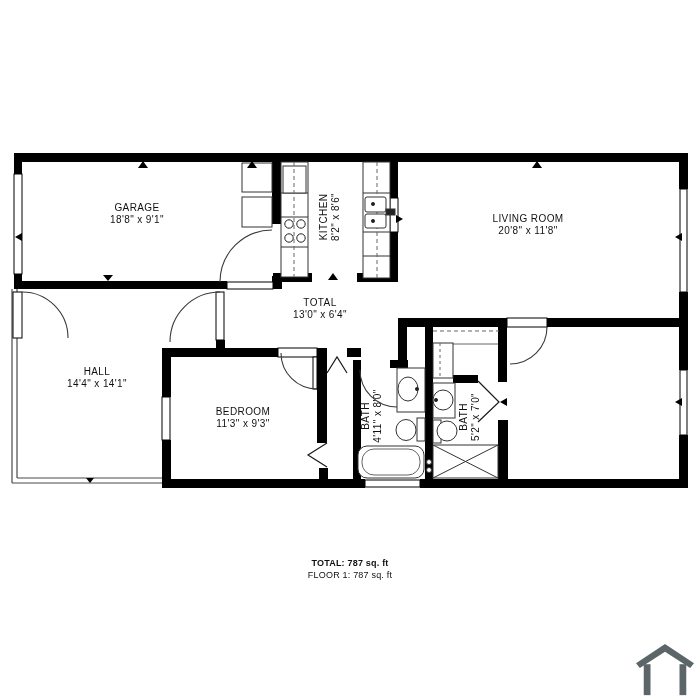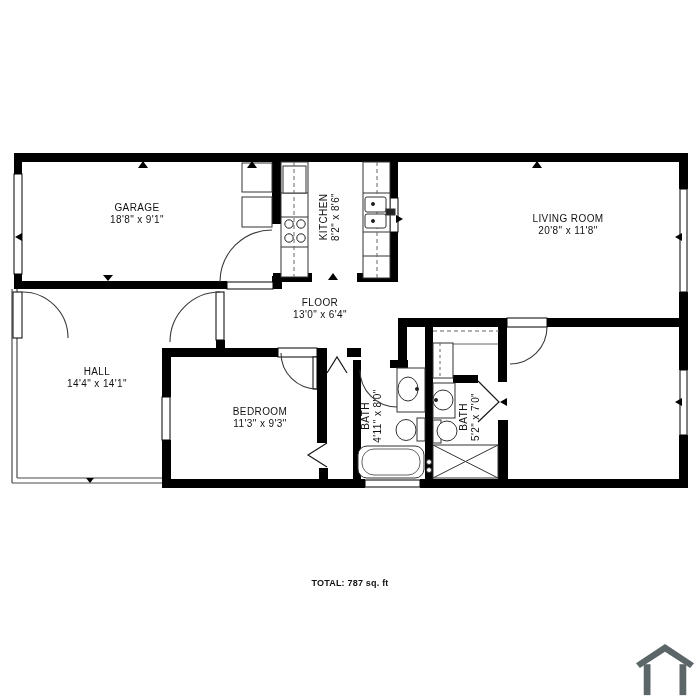--- a/index.html
+++ b/index.html
@@ -6,21 +6,21 @@
   .canvas{position:relative;width:700px;height:700px;background:#ffffff;overflow:hidden;
           font-family:"Liberation Sans", sans-serif;}
   svg{position:absolute;left:0;top:0;}
   .room-label{position:absolute;transform:translate(-50%,-50%);text-align:center;
               color:#111;font-size:10px;line-height:12px;letter-spacing:.4px;white-space:nowrap;}
   .room-label.vert{transform:translate(-50%,-50%) rotate(-90deg);}
   .room-name{display:block;}
   .room-dims{display:block;}
   .summary{position:absolute;left:0;right:0;top:557px;text-align:center;color:#111;
            font-size:9px;line-height:12px;letter-spacing:.2px;}
-  .summary .total{font-weight:bold;margin-top:20px;}
+  .summary .total{font-weight:bold;}
   .house-icon-wrap{position:absolute;left:636px;top:641px;width:58px;height:58px;}
 </style>
 </head>
 <body>
 
 <div class="canvas">
 
   <svg width="700" height="700" viewBox="0 0 700 700">
 
     <g stroke="#4a4a4a" stroke-width="1.2" fill="none">
@@ -206,53 +206,54 @@
   <div class="room-label" style="left:137px;top:214px">
     <span class="room-name">GARAGE</span>
     <span class="room-dims">18'8" x 9'1"</span>
   </div>
 
   <div class="room-label vert" style="left:330px;top:217px">
     <span class="room-name">KITCHEN</span>
     <span class="room-dims">8'2" x 8'6"</span>
   </div>
 
-  <div class="room-label" style="left:568px;top:225px">
+  <div class="room-label" style="left:528px;top:225px">
     <span class="room-name">LIVING ROOM</span>
     <span class="room-dims">20'8" x 11'8"</span>
   </div>
 
   <div class="room-label" style="left:320px;top:309px">
-    <span class="room-name">FLOOR</span>
+    <span class="room-name">TOTAL</span>
     <span class="room-dims">13'0" x 6'4"</span>
   </div>
 
   <div class="room-label" style="left:97px;top:378px">
     <span class="room-name">HALL</span>
     <span class="room-dims">14'4" x 14'1"</span>
   </div>
 
-  <div class="room-label" style="left:260px;top:418px">
+  <div class="room-label" style="left:243px;top:418px">
     <span class="room-name">BEDROOM</span>
     <span class="room-dims">11'3" x 9'3"</span>
   </div>
 
   <div class="room-label vert" style="left:372px;top:416px">
     <span class="room-name">BATH</span>
     <span class="room-dims">4'11" x 8'0"</span>
   </div>
 
   <div class="room-label vert" style="left:470px;top:417px">
     <span class="room-name">BATH</span>
     <span class="room-dims">5'2" x 7'0"</span>
   </div>
 
 
   <div class="summary">
     <div class="total">TOTAL: 787 sq. ft</div>
+    <div>FLOOR 1: 787 sq. ft</div>
   </div>
 
   <div class="house-icon-wrap">
     <svg width="58" height="58" viewBox="0 0 60 60">
       <g fill="#5c6668">
         <polygon points="0,23 30,3 60,23 56,28 30,11 4,28"></polygon>
         <rect x="8" y="24" width="7" height="32"></rect>
         <rect x="45" y="24" width="7" height="32"></rect>
       </g>
     </svg>

